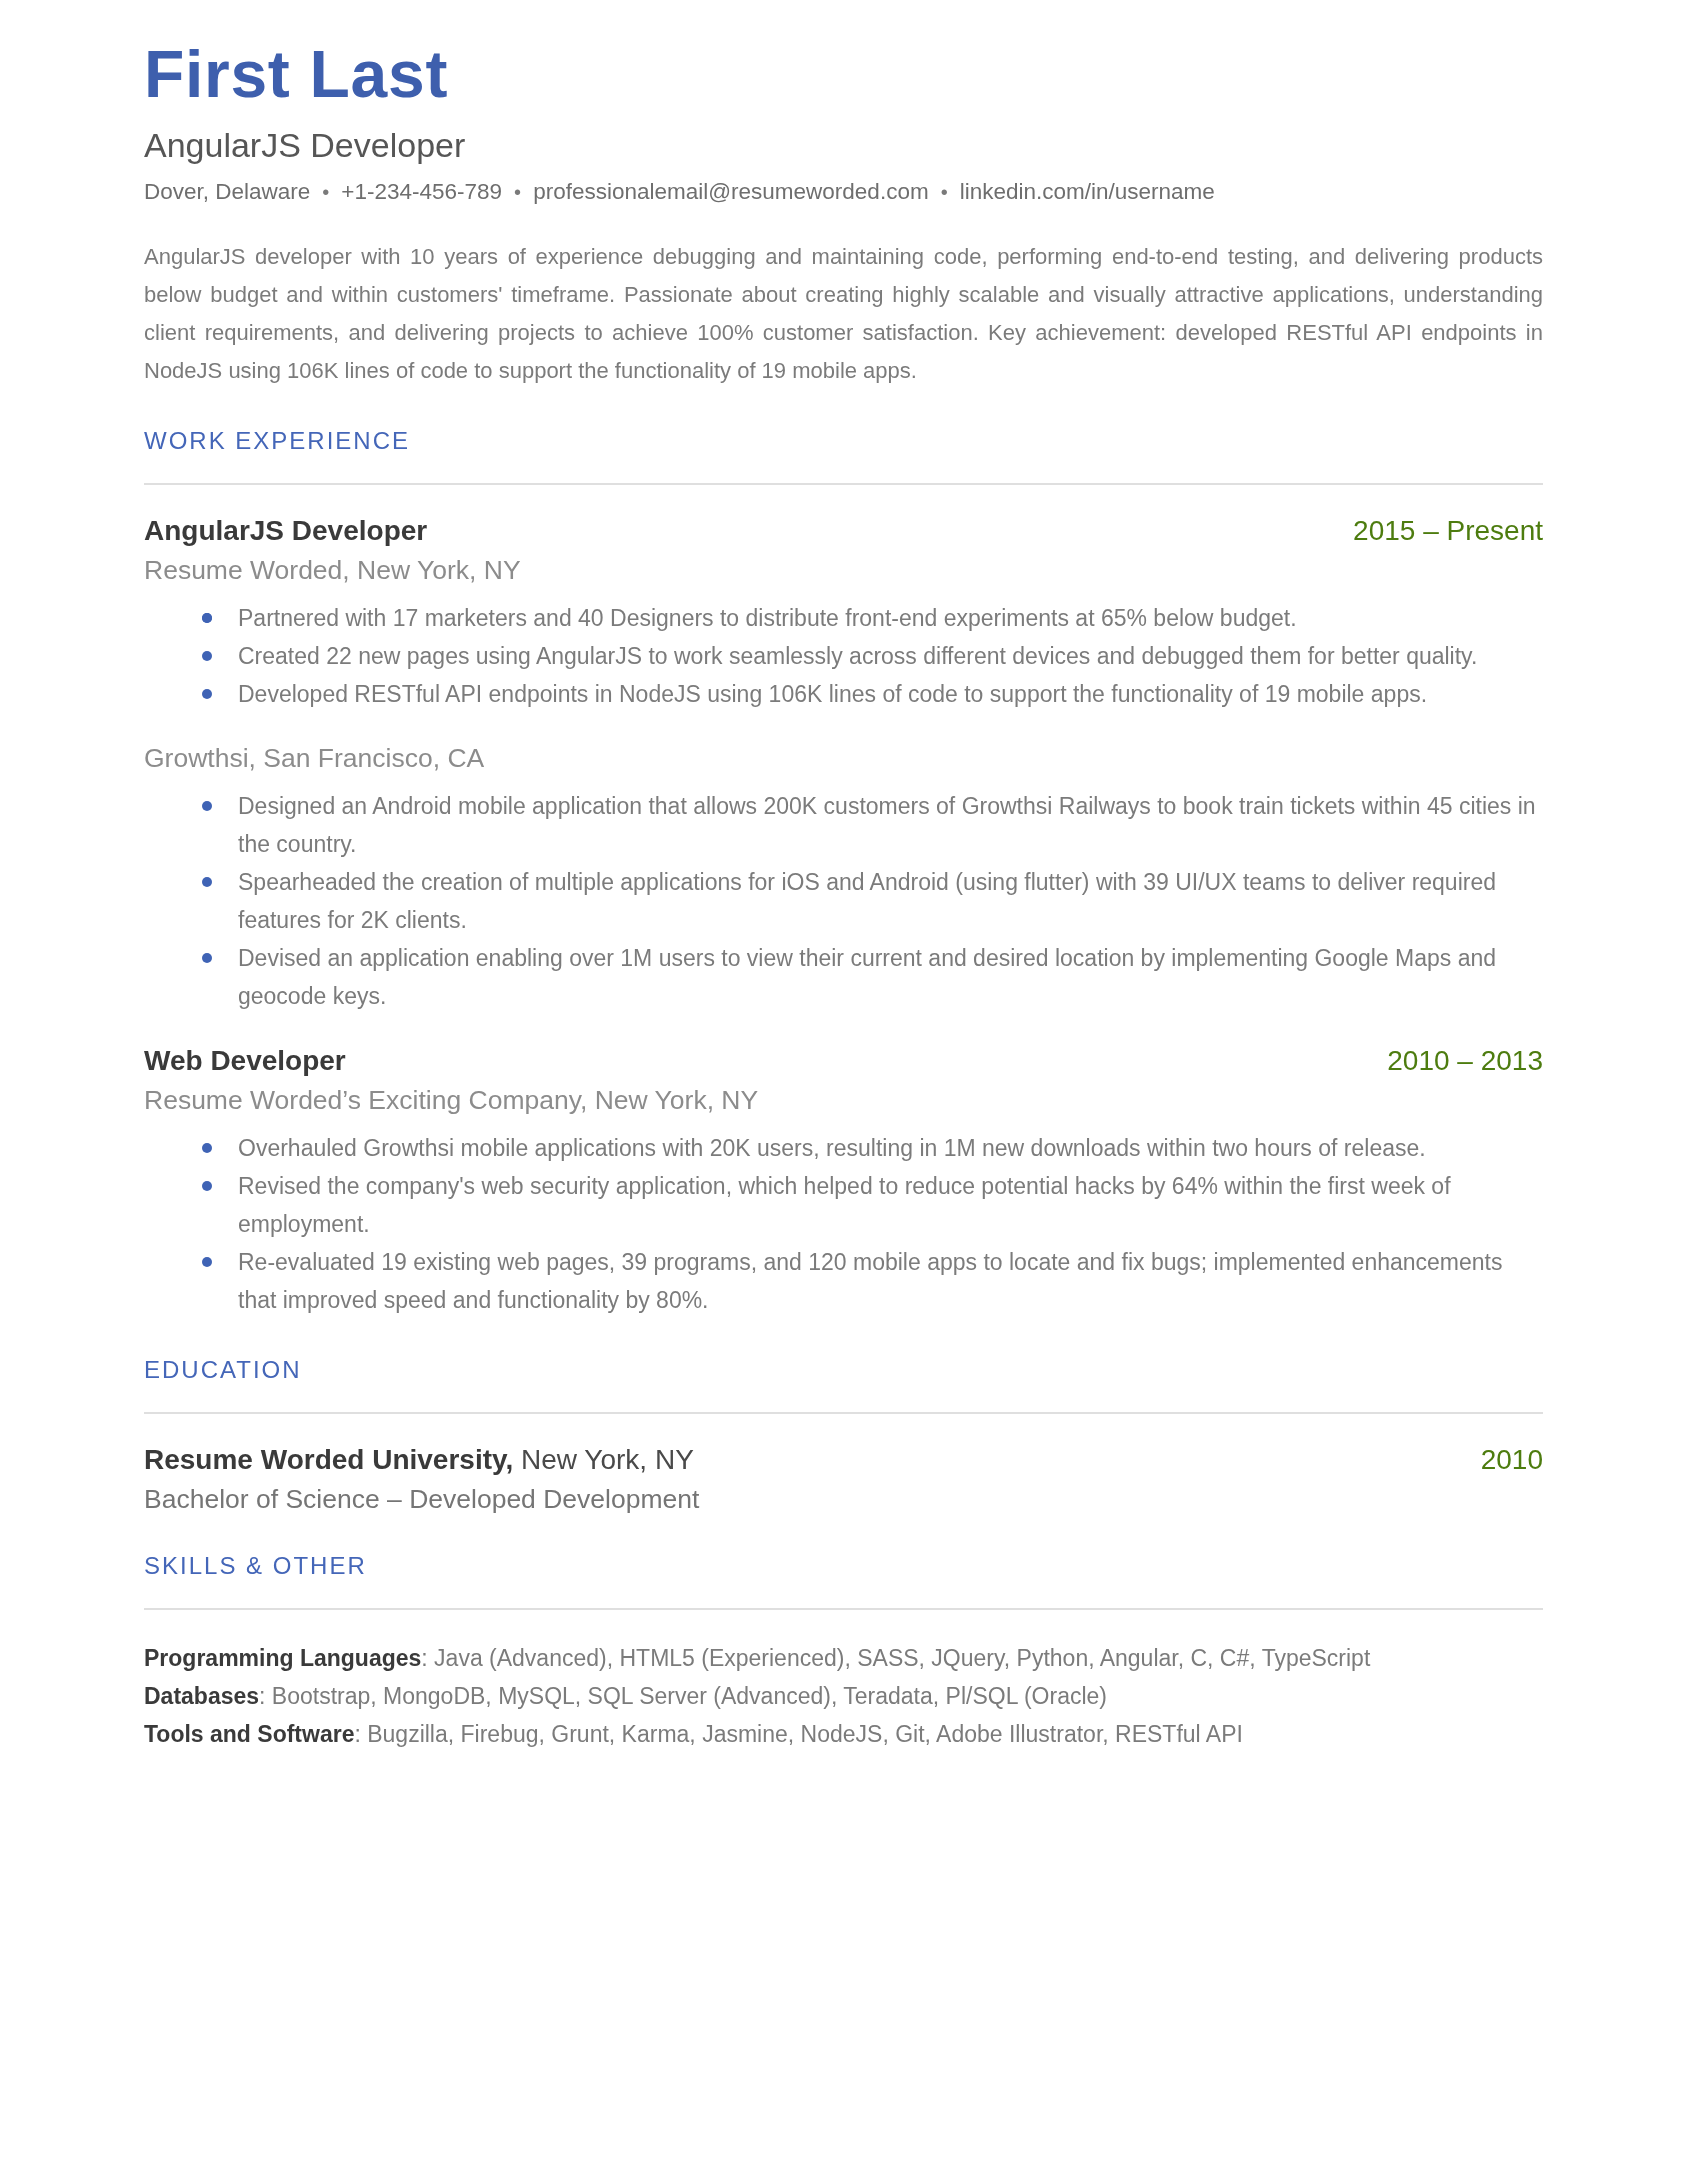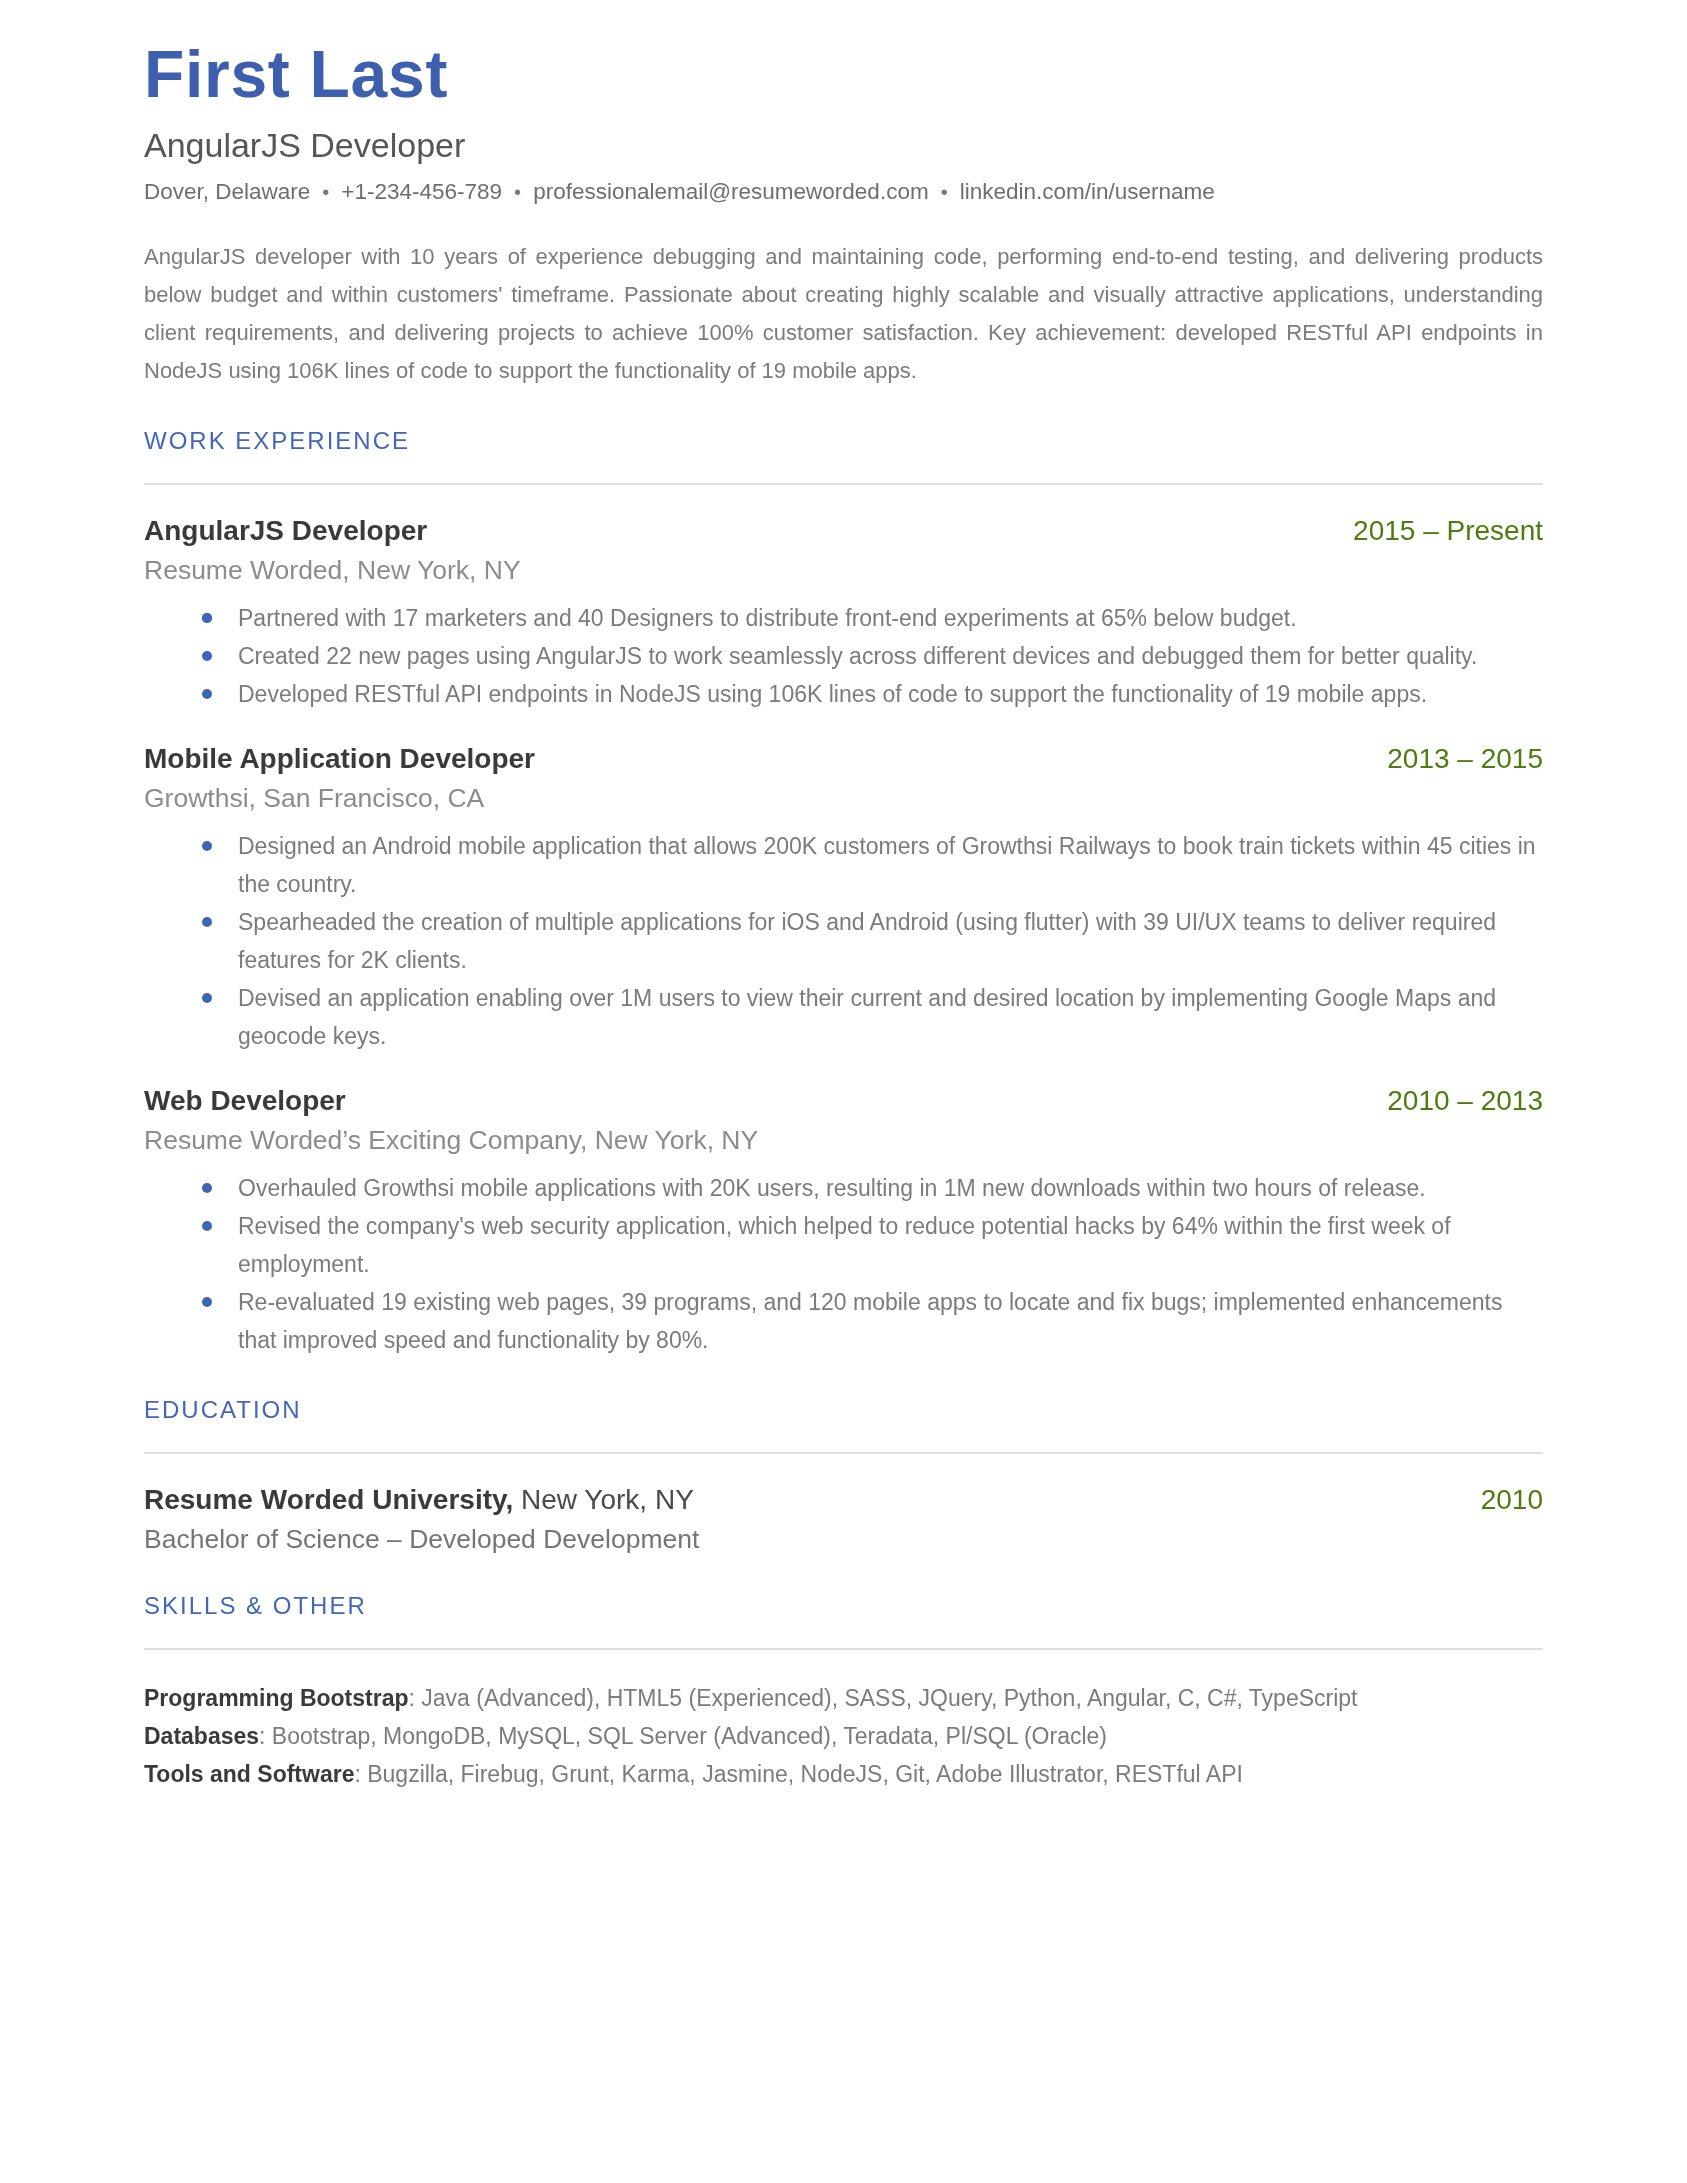--- a/index.html
+++ b/index.html
@@ -152,24 +152,20 @@
     <div class="entry-company">Resume Worded, New York, NY</div>
     <ul class="bullets">
       <li><span class="dot"></span></li>
       <li><span class="dot"></span><span>Partnered with 17 marketers and 40 Designers to distribute front-end experiments at 65% below budget.</span></li>
       <li><span class="dot"></span><span>Created 22 new pages using AngularJS to work seamlessly across different devices and debugged them for better quality.</span></li>
       <li><span class="dot"></span><span>Developed RESTful API endpoints in NodeJS using 106K lines of code to support the functionality of 19 mobile apps.</span></li>
     </ul>
   </div>
 
   <div class="entry">
-    <div class="entry-header">
-      <span class="entry-title">Mobile Application Developer</span>
-      <span class="entry-dates">2013 – 2015</span>
-    </div>
     <div class="entry-company">Growthsi, San Francisco, CA</div>
     <ul class="bullets">
       <li><span class="dot"></span><span>Designed an Android mobile application that allows 200K customers of Growthsi Railways to book train tickets within 45 cities in the country.</span></li>
       <li><span class="dot"></span><span>Spearheaded the creation of multiple applications for iOS and Android (using flutter) with 39 UI/UX teams to deliver required features for 2K clients.</span></li>
       <li><span class="dot"></span><span>Devised an application enabling over 1M users to view their current and desired location by implementing Google Maps and geocode keys.</span></li>
     </ul>
   </div>
 
   <div class="entry">
     <div class="entry-header">
@@ -192,19 +188,19 @@
       <span class="entry-title"><span>Resume Worded University,</span><span class="school-rest"> New York, NY</span></span>
       <span class="entry-dates">2010</span>
     </div>
     <div class="degree">Bachelor of Science – Developed Development</div>
   </div>
 
   <div class="section-heading">SKILLS &amp; OTHER</div>
   <hr class="rule">
 
   <div class="skills">
-    <div class="skill-row"><span class="skill-label">Programming Bootstrap</span><span>: Java (Advanced), HTML5 (Experienced), SASS, JQuery, Python, Angular, C, C#, TypeScript</span></div>
+    <div class="skill-row"><span class="skill-label">Programming Languages</span><span>: Java (Advanced), HTML5 (Experienced), SASS, JQuery, Python, Angular, C, C#, TypeScript</span></div>
     <div class="skill-row"><span class="skill-label">Databases</span><span>: Bootstrap, MongoDB, MySQL, SQL Server (Advanced), Teradata, Pl/SQL (Oracle)</span></div>
     <div class="skill-row"><span class="skill-label">Tools and Software</span><span>: Bugzilla, Firebug, Grunt, Karma, Jasmine, NodeJS, Git, Adobe Illustrator, RESTful API</span></div>
   </div>
 
 </div>
 
 
 </body></html>

